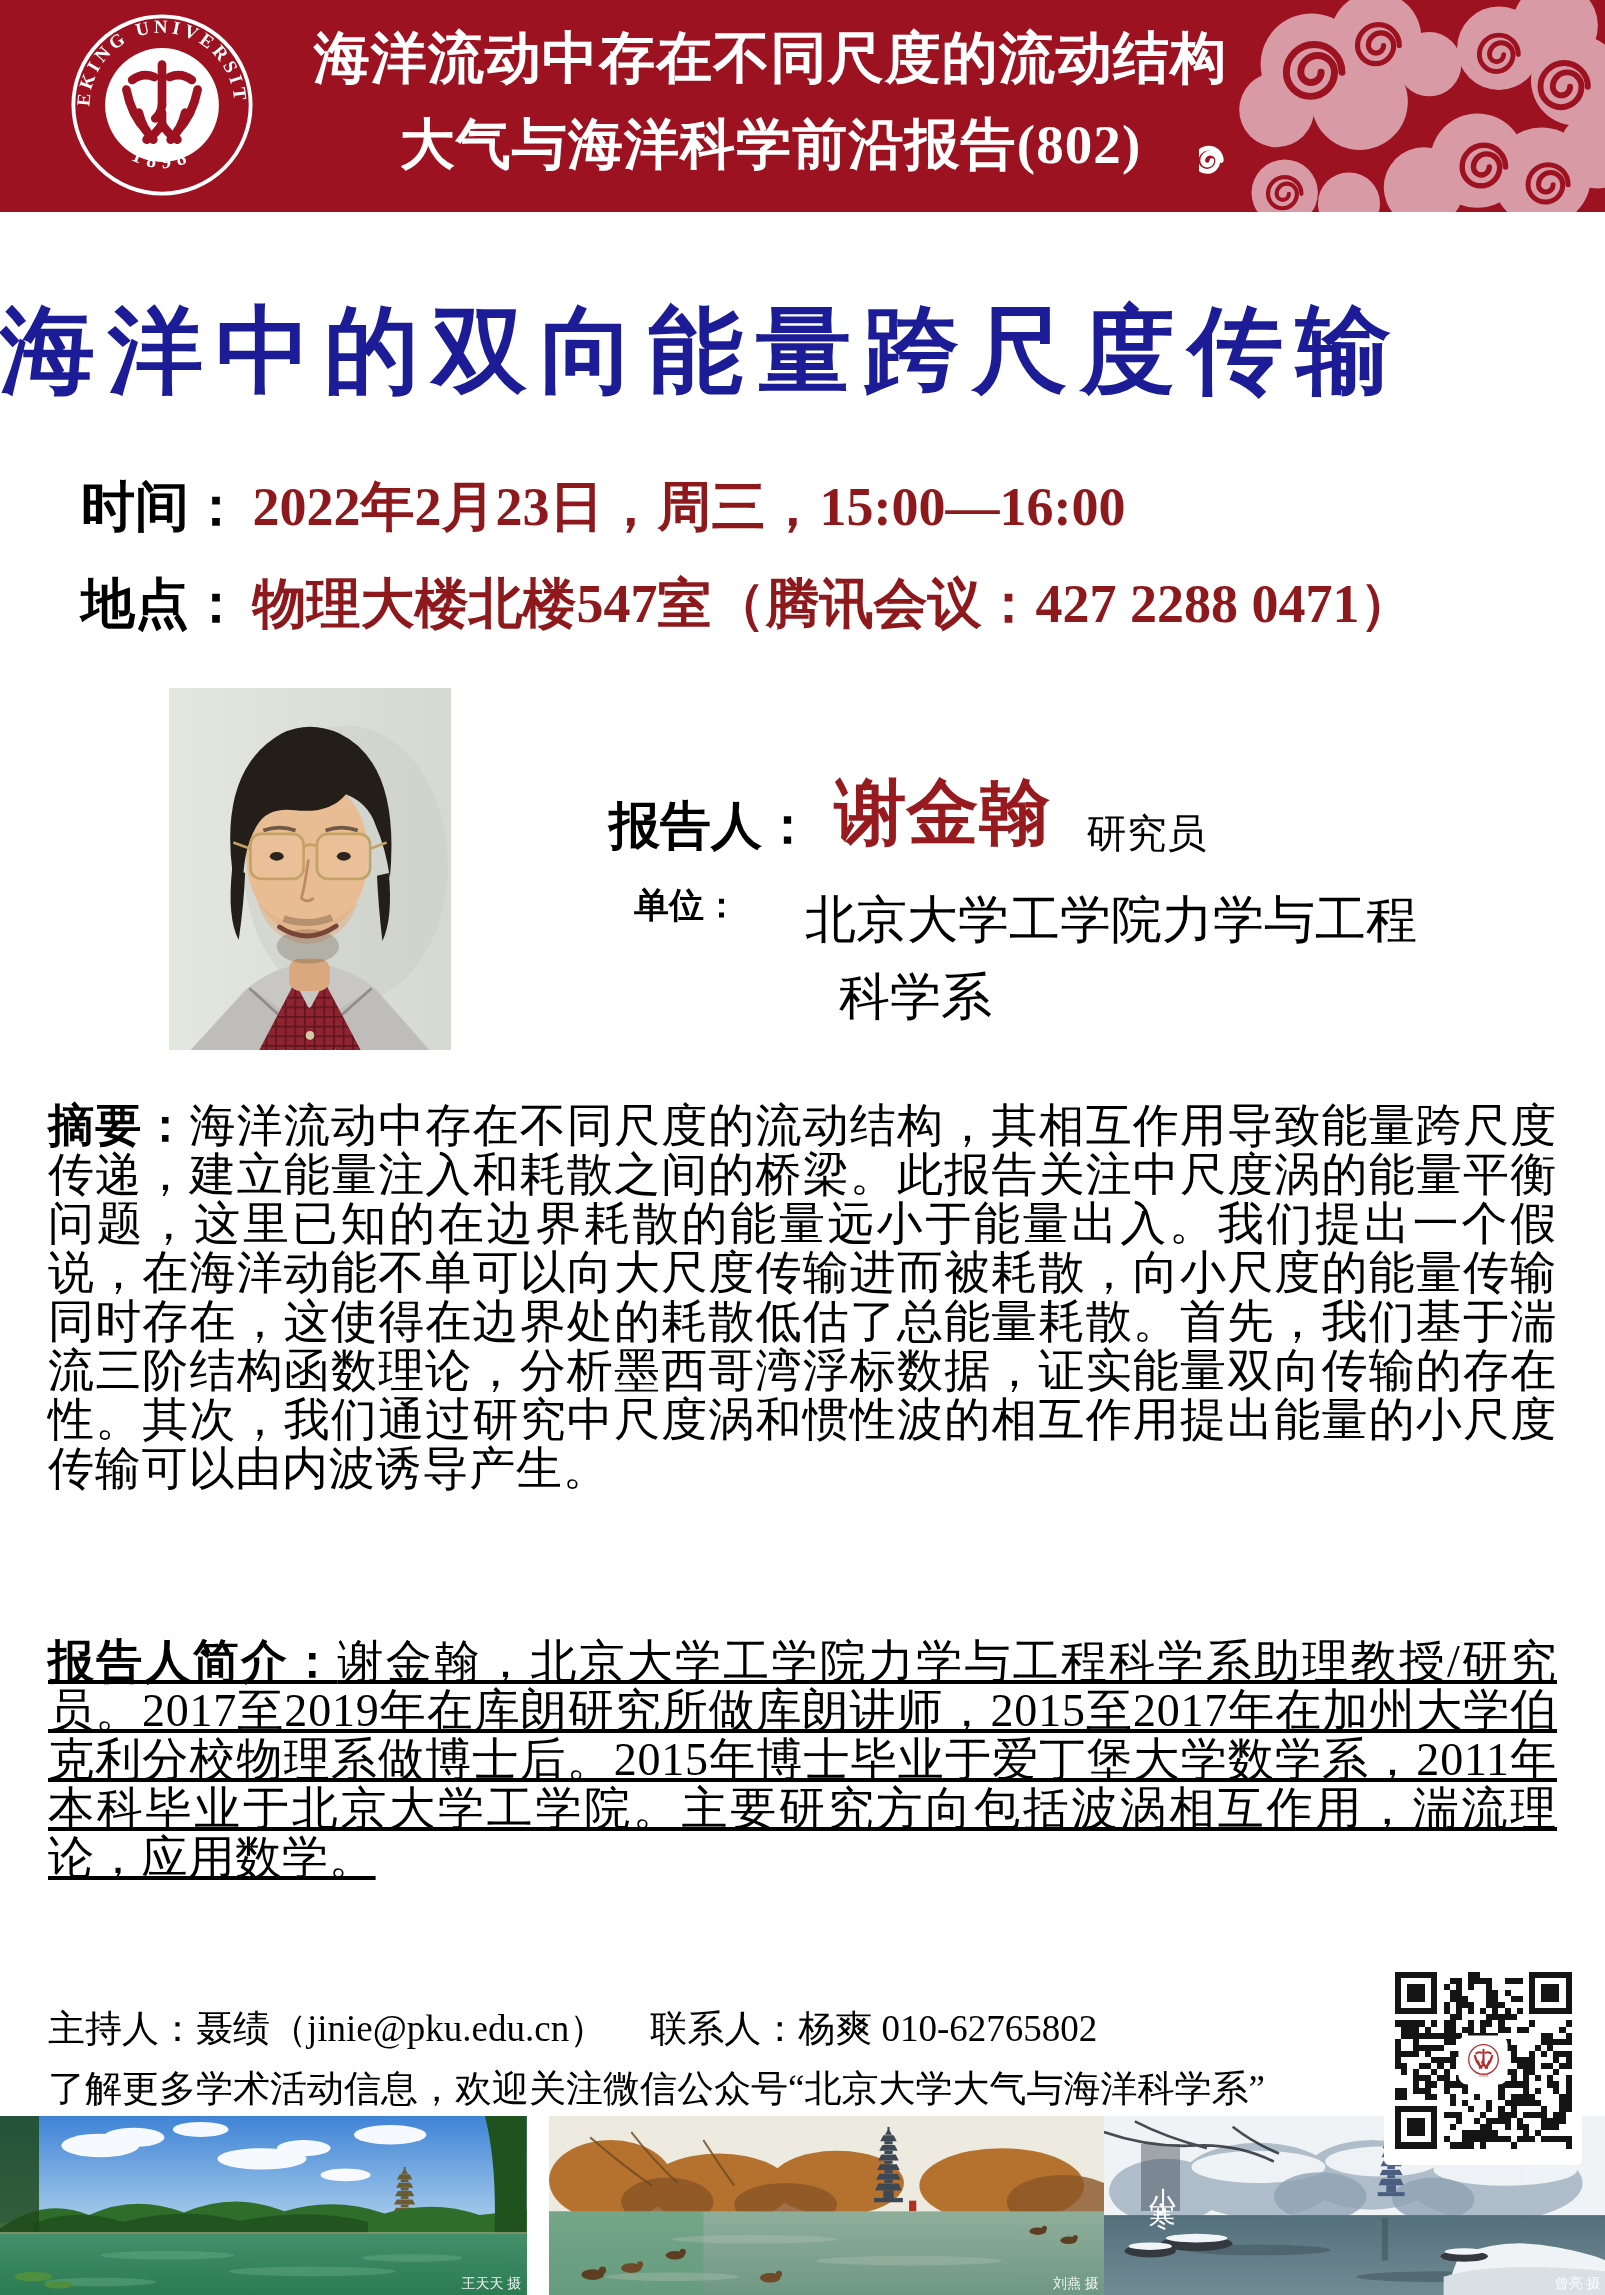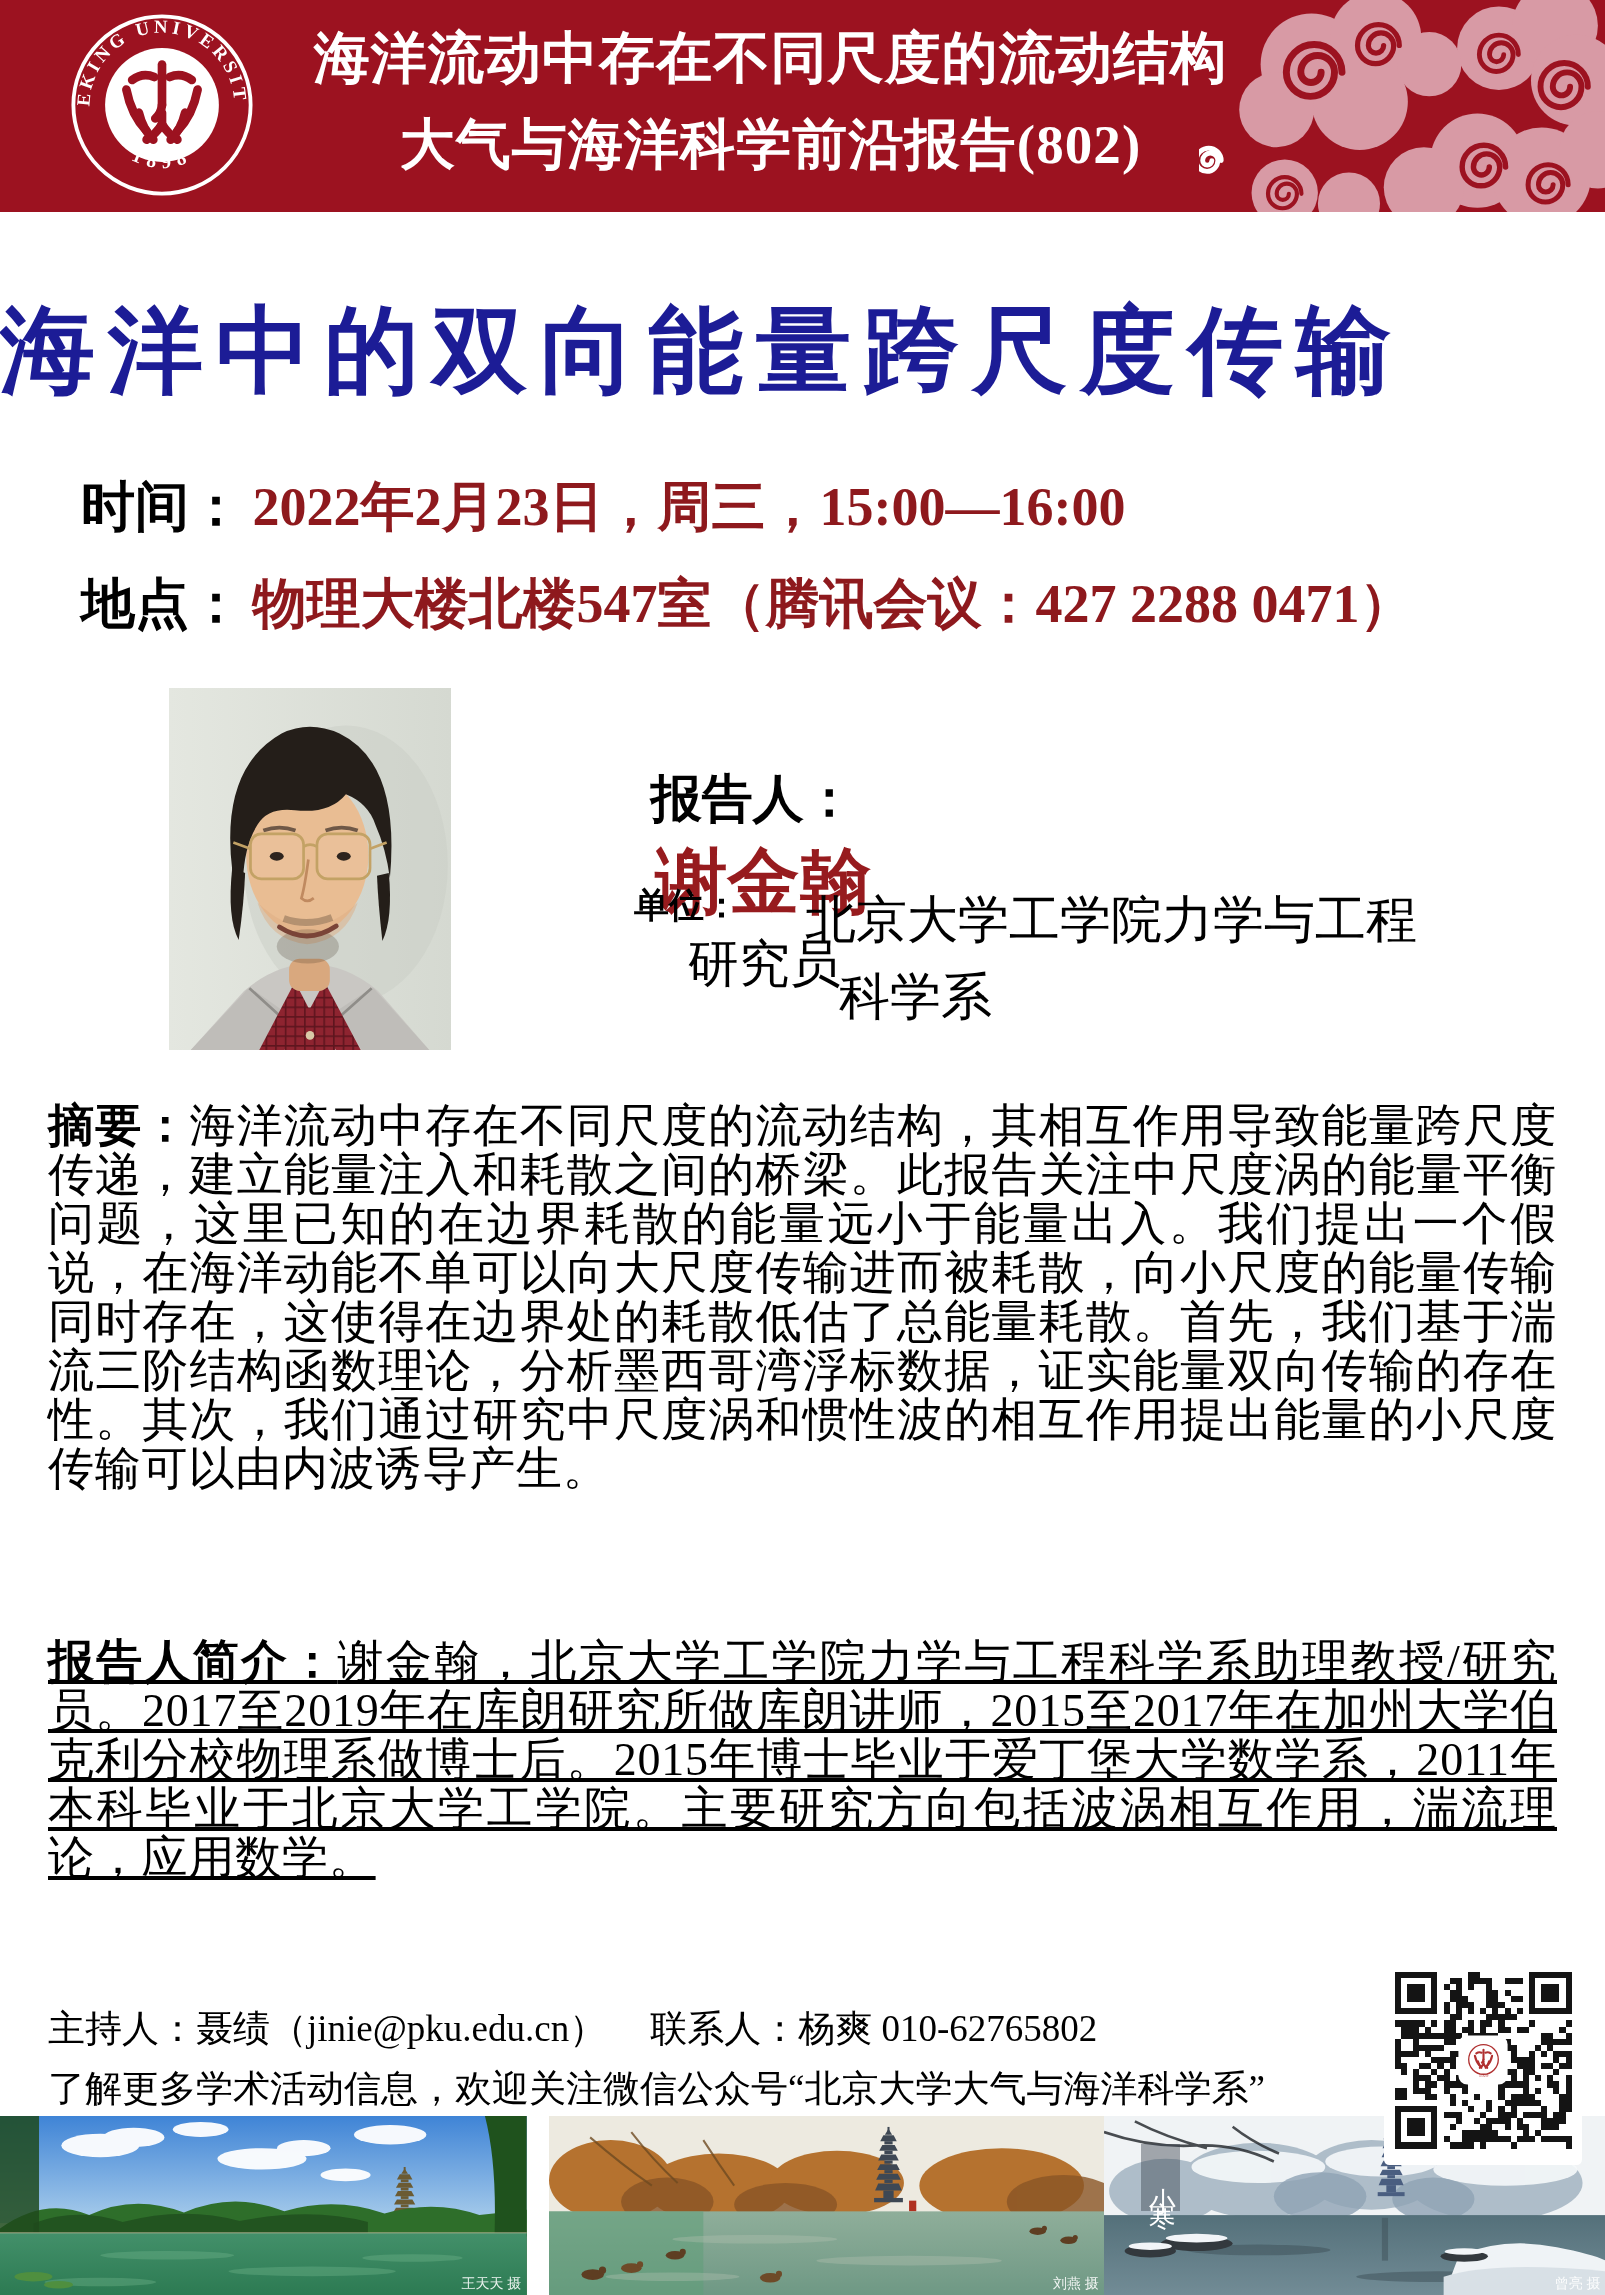--- a/index.html
+++ b/index.html
@@ -20,24 +20,24 @@
 
   
   .sched{position:absolute;left:81px;white-space:nowrap;font-weight:bold;font-size:54px;}
   .sched .lbl{color:#000;}
   .sched .val{color:#8E191D;margin-left:9.6px;}
   .sched.time{top:471px;}
   .sched.venue{top:568px;}
 
   
   .portrait{position:absolute;left:169px;top:688px;width:282px;height:362px;overflow:hidden;}
-  .row-name{position:absolute;left:634px;top:765px;display:flex;align-items:center;white-space:nowrap;flex-direction:column;}
+  .row-name{position:absolute;left:609px;top:765px;display:flex;align-items:flex-end;white-space:nowrap;}
   .row-name .lbl{font-size:51px;font-weight:bold;font-family:"Liberation Sans","DejaVu Sans",sans-serif;}
   .row-name .name{font-size:72px;font-weight:bold;color:#971B1E;margin-left:21.4px;}
-  .row-name .jtitle{font-size:51px;margin-left:23px;}
+  .row-name .jtitle{font-size:40px;margin-left:36px;}
   .row-aff{position:absolute;left:634px;top:882px;display:flex;white-space:nowrap;}
   .row-aff .lbl{font-size:35px;font-weight:bold;font-family:"Liberation Sans","DejaVu Sans",sans-serif;width:171px;}
   .row-aff .aff{font-size:51px;line-height:77px;}
   .row-aff .aff .l2{display:block;padding-left:34px;}
 
   
   .para{position:absolute;left:48px;width:1509px;font-size:46px;line-height:49px;
         text-align:justify;letter-spacing:0.8px;}
   .para b{font-weight:bold;}
   .abstract{top:1101px;}

